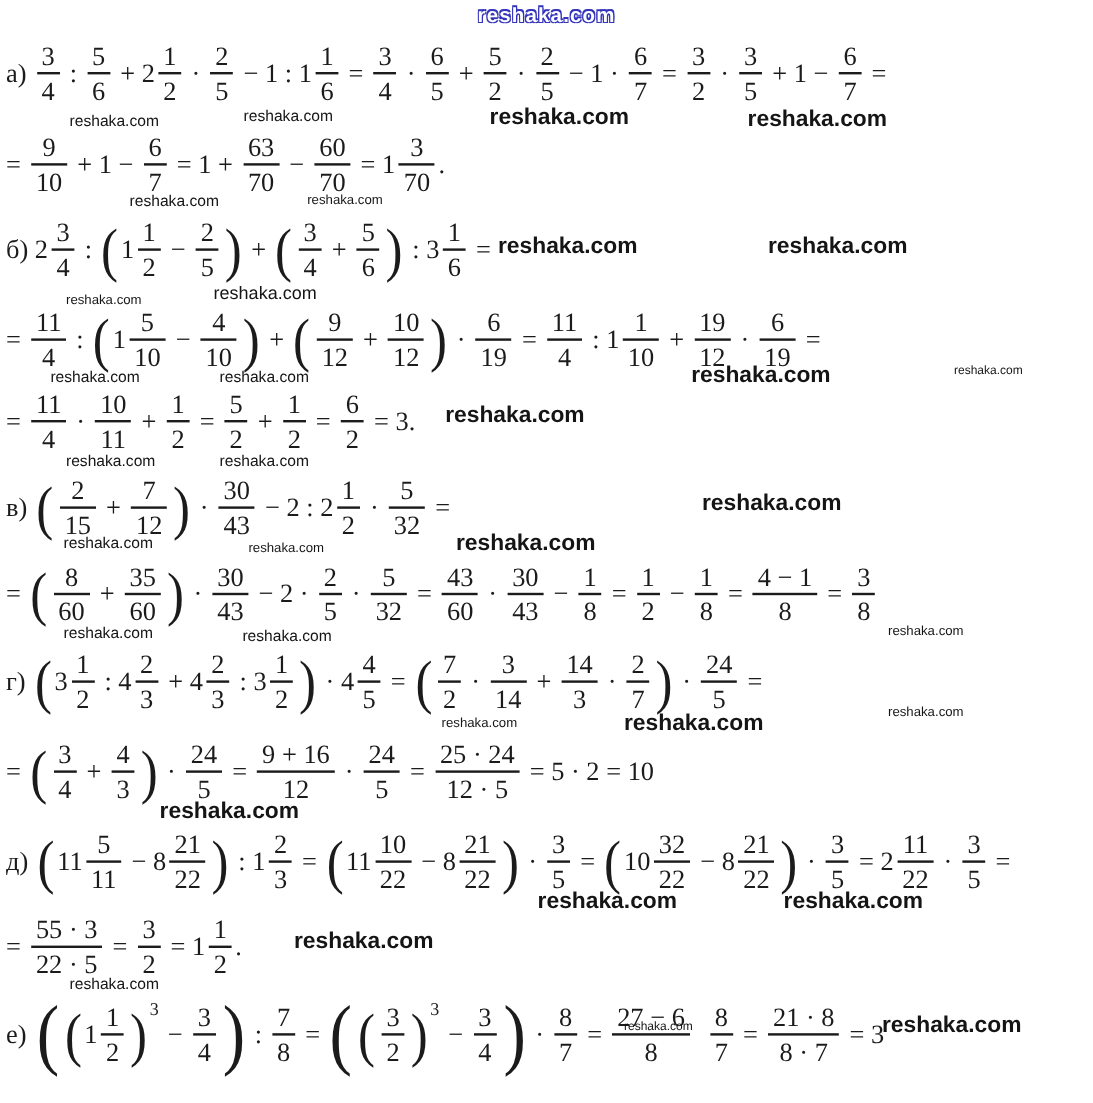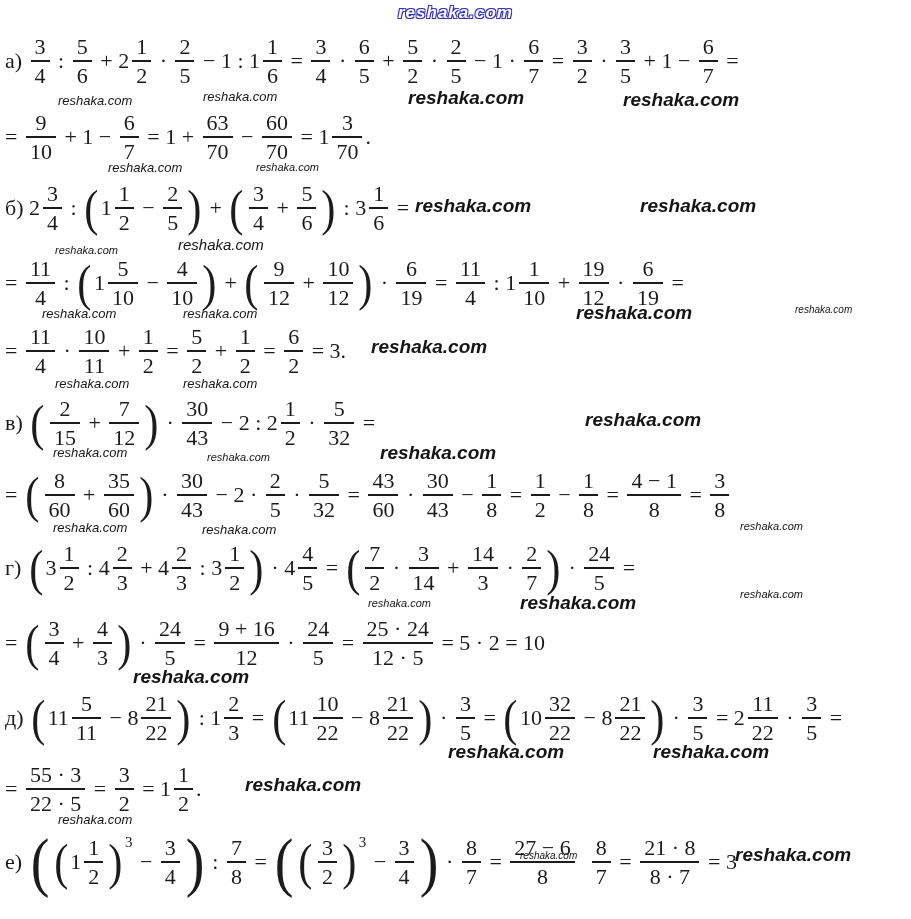--- a/index.html
+++ b/index.html
@@ -21,21 +21,21 @@
   .par{
     display:inline-block;font-size:50px;line-height:0.9;font-weight:400;
     margin:0 1px;transform:scaleX(0.85);
   }
   .par.big{font-size:66px;}
   .sup{
     display:inline-block;font-size:15px;position:relative;top:-20px;margin:0 2px 0 0;
   }
   .wm{
     position:absolute;font-family:"Liberation Sans", sans-serif;color:#151515;
-    white-space:nowrap;line-height:1;font-style:italic;
+    white-space:nowrap;line-height:1;
   }
   .wm.xxs{font-size:10px;}
   .wm.xs{font-size:11px;}
   .wm.sm{font-size:13px;}
   .wm.md{font-size:15px;}
   .wm.lg{font-size:19px;font-weight:700;}
   .wm.blue{
     font-size:17px;font-weight:700;letter-spacing:1px;color:#ffffff;
     text-shadow:-1px -1px 0 #3434bb, 1px -1px 0 #3434bb, -1px 1px 0 #3434bb, 1px 1px 0 #3434bb, 0 0 1px #3434bb;
   }

